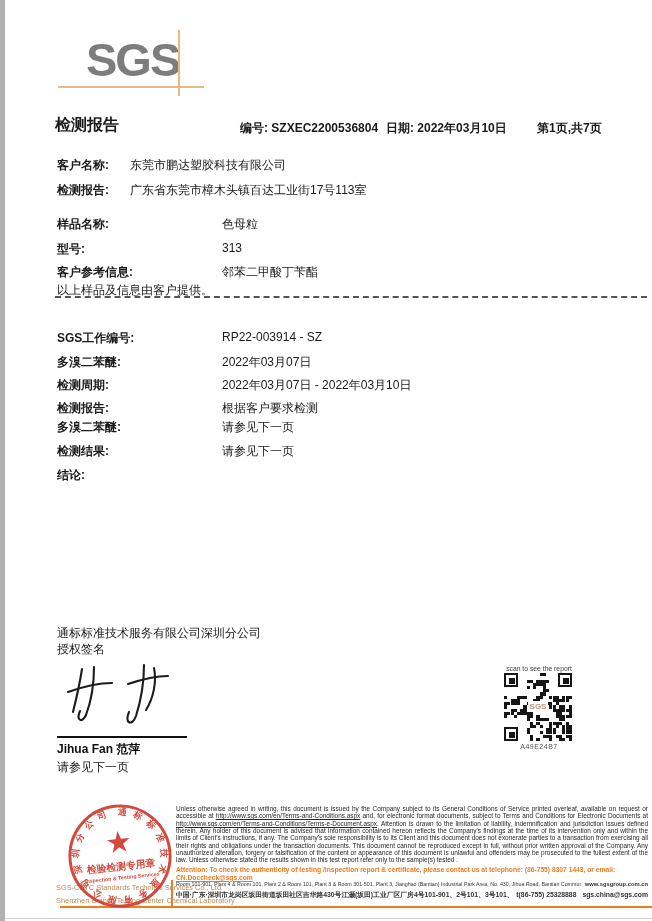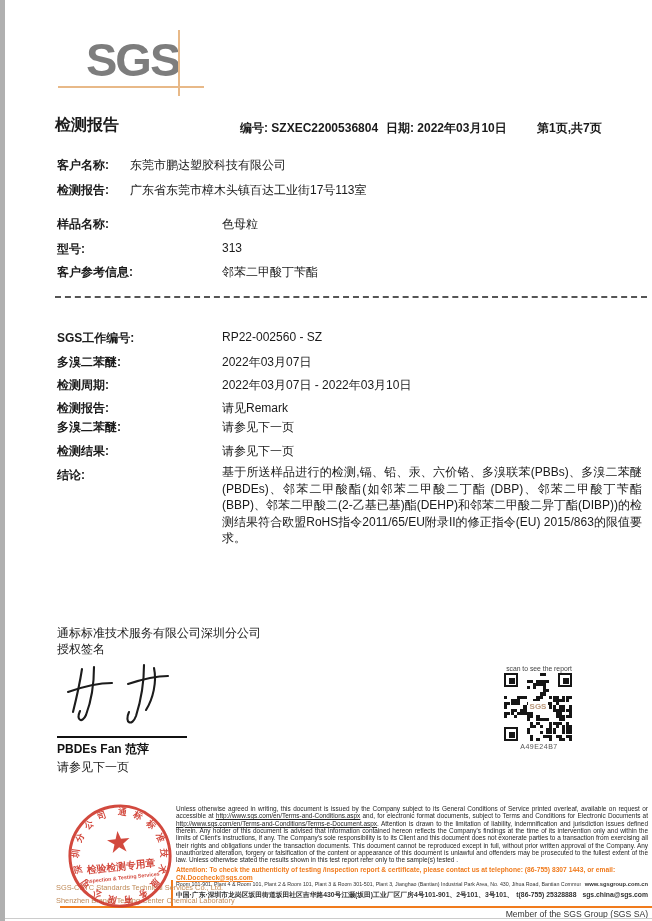--- a/index.html
+++ b/index.html
@@ -96,66 +96,66 @@
     <span class="val">色母粒</span>
   </div>
   <div class="abs row rowB" style="top:241px">
     <span class="lbl">型号:</span>
     <span class="val">313</span>
   </div>
   <div class="abs row rowB" style="top:264px">
     <span class="lbl">客户参考信息:</span>
     <span class="val">邻苯二甲酸丁苄酯</span>
   </div>
+  <div class="abs note" style="top:282px">以上样品及信息由客户提供。</div>
 
   <div class="abs dash-sep"></div>
 
   <div class="abs row rowB" style="top:330px">
     <span class="lbl">SGS工作编号:</span>
-    <span class="val">RP22-002560 - SZ</span>
+    <span class="val">RP22-003914 - SZ</span>
   </div>
   <div class="abs row rowB" style="top:354px">
     <span class="lbl">多溴二苯醚:</span>
     <span class="val">2022年03月07日</span>
   </div>
   <div class="abs row rowB" style="top:377px">
     <span class="lbl">检测周期:</span>
     <span class="val">2022年03月07日 - 2022年03月10日</span>
   </div>
   <div class="abs row rowB" style="top:400px">
     <span class="lbl">检测报告:</span>
-    <span class="val">请见Remark</span>
+    <span class="val">根据客户要求检测</span>
   </div>
   <div class="abs row rowB" style="top:419px">
     <span class="lbl">多溴二苯醚:</span>
     <span class="val">请参见下一页</span>
   </div>
   <div class="abs row rowB" style="top:443px">
     <span class="lbl">检测结果:</span>
     <span class="val">请参见下一页</span>
   </div>
   <div class="abs row" style="top:467px">
     <span class="lbl">结论:</span>
   </div>
-  <div class="abs conclusion-p">基于所送样品进行的检测,镉、铅、汞、六价铬、多溴联苯(PBBs)、多溴二苯醚(PBDEs)、邻苯二甲酸酯(如邻苯二甲酸二丁酯 (DBP)、邻苯二甲酸丁苄酯(BBP)、邻苯二甲酸二(2-乙基已基)酯(DEHP)和邻苯二甲酸二异丁酯(DIBP))的检测结果符合欧盟RoHS指令2011/65/EU附录II的修正指令(EU) 2015/863的限值要求。</div>
 
   <div class="abs sig-company">通标标准技术服务有限公司深圳分公司</div>
   <div class="abs sig-auth">授权签名</div>
   <svg class="abs sig-svg" width="130" height="74" viewBox="0 0 130 74">
     <g fill="none" stroke="#1c1c1c" stroke-width="2.1" stroke-linecap="round">
       <path d="M6,32 C20,27 36,23 50,23"></path>
       <path d="M20,9 C18,22 14,40 11,52"></path>
       <path d="M32,7 C32,21 30,39 24,55 C20,64 14,60 18,51"></path>
       <path d="M66,24 C78,20 94,16 106,16"></path>
       <path d="M82,5 C82,19 80,37 74,56 C70,67 62,63 67,52"></path>
       <path d="M92,8 C95,22 91,39 84,50"></path>
     </g>
   </svg>
   <div class="abs sig-line"></div>
-  <div class="abs sig-name">PBDEs Fan 范萍</div>
+  <div class="abs sig-name">Jihua Fan 范萍</div>
   <div class="abs sig-title">请参见下一页</div>
 
   <div class="abs qr-caption">scan to see the report</div>
   <div class="abs qr-box">
     <span><i style="left:35.6px;top:0.0px;width:3.2px;height:3.2px"></i><i style="left:38.9px;top:0.0px;width:3.2px;height:3.2px"></i><i style="left:22.7px;top:6.5px;width:3.2px;height:3.2px"></i><i style="left:25.9px;top:6.5px;width:3.2px;height:3.2px"></i><i style="left:32.4px;top:6.5px;width:3.2px;height:3.2px"></i><i style="left:35.6px;top:6.5px;width:3.2px;height:3.2px"></i><i style="left:38.9px;top:6.5px;width:3.2px;height:3.2px"></i><i style="left:42.1px;top:6.5px;width:3.2px;height:3.2px"></i><i style="left:29.1px;top:9.7px;width:3.2px;height:3.2px"></i><i style="left:32.4px;top:9.7px;width:3.2px;height:3.2px"></i><i style="left:35.6px;top:9.7px;width:3.2px;height:3.2px"></i><i style="left:38.9px;top:9.7px;width:3.2px;height:3.2px"></i><i style="left:22.7px;top:13.0px;width:3.2px;height:3.2px"></i><i style="left:29.1px;top:13.0px;width:3.2px;height:3.2px"></i><i style="left:38.9px;top:13.0px;width:3.2px;height:3.2px"></i><i style="left:38.9px;top:16.2px;width:3.2px;height:3.2px"></i><i style="left:42.1px;top:16.2px;width:3.2px;height:3.2px"></i><i style="left:35.6px;top:19.4px;width:3.2px;height:3.2px"></i><i style="left:38.9px;top:19.4px;width:3.2px;height:3.2px"></i><i style="left:0.0px;top:22.7px;width:3.2px;height:3.2px"></i><i style="left:13.0px;top:22.7px;width:3.2px;height:3.2px"></i><i style="left:16.2px;top:22.7px;width:3.2px;height:3.2px"></i><i style="left:19.4px;top:22.7px;width:3.2px;height:3.2px"></i><i style="left:32.4px;top:22.7px;width:3.2px;height:3.2px"></i><i style="left:35.6px;top:22.7px;width:3.2px;height:3.2px"></i><i style="left:45.3px;top:22.7px;width:3.2px;height:3.2px"></i><i style="left:48.6px;top:22.7px;width:3.2px;height:3.2px"></i><i style="left:51.8px;top:22.7px;width:3.2px;height:3.2px"></i><i style="left:58.3px;top:22.7px;width:3.2px;height:3.2px"></i><i style="left:61.5px;top:22.7px;width:3.2px;height:3.2px"></i><i style="left:64.8px;top:22.7px;width:3.2px;height:3.2px"></i><i style="left:6.5px;top:25.9px;width:3.2px;height:3.2px"></i><i style="left:9.7px;top:25.9px;width:3.2px;height:3.2px"></i><i style="left:13.0px;top:25.9px;width:3.2px;height:3.2px"></i><i style="left:29.1px;top:25.9px;width:3.2px;height:3.2px"></i><i style="left:32.4px;top:25.9px;width:3.2px;height:3.2px"></i><i style="left:48.6px;top:25.9px;width:3.2px;height:3.2px"></i><i style="left:51.8px;top:25.9px;width:3.2px;height:3.2px"></i><i style="left:55.0px;top:25.9px;width:3.2px;height:3.2px"></i><i style="left:58.3px;top:25.9px;width:3.2px;height:3.2px"></i><i style="left:61.5px;top:25.9px;width:3.2px;height:3.2px"></i><i style="left:0.0px;top:29.1px;width:3.2px;height:3.2px"></i><i style="left:3.2px;top:29.1px;width:3.2px;height:3.2px"></i><i style="left:6.5px;top:29.1px;width:3.2px;height:3.2px"></i><i style="left:9.7px;top:29.1px;width:3.2px;height:3.2px"></i><i style="left:13.0px;top:29.1px;width:3.2px;height:3.2px"></i><i style="left:22.7px;top:29.1px;width:3.2px;height:3.2px"></i><i style="left:25.9px;top:29.1px;width:3.2px;height:3.2px"></i><i style="left:35.6px;top:29.1px;width:3.2px;height:3.2px"></i><i style="left:42.1px;top:29.1px;width:3.2px;height:3.2px"></i><i style="left:45.3px;top:29.1px;width:3.2px;height:3.2px"></i><i style="left:51.8px;top:29.1px;width:3.2px;height:3.2px"></i><i style="left:0.0px;top:32.4px;width:3.2px;height:3.2px"></i><i style="left:19.4px;top:32.4px;width:3.2px;height:3.2px"></i><i style="left:25.9px;top:32.4px;width:3.2px;height:3.2px"></i><i style="left:29.1px;top:32.4px;width:3.2px;height:3.2px"></i><i style="left:32.4px;top:32.4px;width:3.2px;height:3.2px"></i><i style="left:38.9px;top:32.4px;width:3.2px;height:3.2px"></i><i style="left:45.3px;top:32.4px;width:3.2px;height:3.2px"></i><i style="left:48.6px;top:32.4px;width:3.2px;height:3.2px"></i><i style="left:55.0px;top:32.4px;width:3.2px;height:3.2px"></i><i style="left:58.3px;top:32.4px;width:3.2px;height:3.2px"></i><i style="left:64.8px;top:32.4px;width:3.2px;height:3.2px"></i><i style="left:6.5px;top:35.6px;width:3.2px;height:3.2px"></i><i style="left:9.7px;top:35.6px;width:3.2px;height:3.2px"></i><i style="left:16.2px;top:35.6px;width:3.2px;height:3.2px"></i><i style="left:19.4px;top:35.6px;width:3.2px;height:3.2px"></i><i style="left:38.9px;top:35.6px;width:3.2px;height:3.2px"></i><i style="left:48.6px;top:35.6px;width:3.2px;height:3.2px"></i><i style="left:51.8px;top:35.6px;width:3.2px;height:3.2px"></i><i style="left:55.0px;top:35.6px;width:3.2px;height:3.2px"></i><i style="left:58.3px;top:35.6px;width:3.2px;height:3.2px"></i><i style="left:61.5px;top:35.6px;width:3.2px;height:3.2px"></i><i style="left:64.8px;top:35.6px;width:3.2px;height:3.2px"></i><i style="left:0.0px;top:38.9px;width:3.2px;height:3.2px"></i><i style="left:3.2px;top:38.9px;width:3.2px;height:3.2px"></i><i style="left:6.5px;top:38.9px;width:3.2px;height:3.2px"></i><i style="left:13.0px;top:38.9px;width:3.2px;height:3.2px"></i><i style="left:16.2px;top:38.9px;width:3.2px;height:3.2px"></i><i style="left:19.4px;top:38.9px;width:3.2px;height:3.2px"></i><i style="left:22.7px;top:38.9px;width:3.2px;height:3.2px"></i><i style="left:25.9px;top:38.9px;width:3.2px;height:3.2px"></i><i style="left:51.8px;top:38.9px;width:3.2px;height:3.2px"></i><i style="left:55.0px;top:38.9px;width:3.2px;height:3.2px"></i><i style="left:64.8px;top:38.9px;width:3.2px;height:3.2px"></i><i style="left:0.0px;top:42.1px;width:3.2px;height:3.2px"></i><i style="left:9.7px;top:42.1px;width:3.2px;height:3.2px"></i><i style="left:22.7px;top:42.1px;width:3.2px;height:3.2px"></i><i style="left:25.9px;top:42.1px;width:3.2px;height:3.2px"></i><i style="left:32.4px;top:42.1px;width:3.2px;height:3.2px"></i><i style="left:51.8px;top:42.1px;width:3.2px;height:3.2px"></i><i style="left:55.0px;top:42.1px;width:3.2px;height:3.2px"></i><i style="left:58.3px;top:42.1px;width:3.2px;height:3.2px"></i><i style="left:61.5px;top:42.1px;width:3.2px;height:3.2px"></i><i style="left:64.8px;top:42.1px;width:3.2px;height:3.2px"></i><i style="left:22.7px;top:45.3px;width:3.2px;height:3.2px"></i><i style="left:32.4px;top:45.3px;width:3.2px;height:3.2px"></i><i style="left:35.6px;top:45.3px;width:3.2px;height:3.2px"></i><i style="left:38.9px;top:45.3px;width:3.2px;height:3.2px"></i><i style="left:42.1px;top:45.3px;width:3.2px;height:3.2px"></i><i style="left:55.0px;top:45.3px;width:3.2px;height:3.2px"></i><i style="left:58.3px;top:45.3px;width:3.2px;height:3.2px"></i><i style="left:25.9px;top:48.6px;width:3.2px;height:3.2px"></i><i style="left:32.4px;top:48.6px;width:3.2px;height:3.2px"></i><i style="left:45.3px;top:48.6px;width:3.2px;height:3.2px"></i><i style="left:48.6px;top:48.6px;width:3.2px;height:3.2px"></i><i style="left:51.8px;top:48.6px;width:3.2px;height:3.2px"></i><i style="left:55.0px;top:48.6px;width:3.2px;height:3.2px"></i><i style="left:61.5px;top:48.6px;width:3.2px;height:3.2px"></i><i style="left:25.9px;top:51.8px;width:3.2px;height:3.2px"></i><i style="left:29.1px;top:51.8px;width:3.2px;height:3.2px"></i><i style="left:35.6px;top:51.8px;width:3.2px;height:3.2px"></i><i style="left:45.3px;top:51.8px;width:3.2px;height:3.2px"></i><i style="left:51.8px;top:51.8px;width:3.2px;height:3.2px"></i><i style="left:58.3px;top:51.8px;width:3.2px;height:3.2px"></i><i style="left:61.5px;top:51.8px;width:3.2px;height:3.2px"></i><i style="left:64.8px;top:51.8px;width:3.2px;height:3.2px"></i><i style="left:22.7px;top:55.0px;width:3.2px;height:3.2px"></i><i style="left:42.1px;top:55.0px;width:3.2px;height:3.2px"></i><i style="left:45.3px;top:55.0px;width:3.2px;height:3.2px"></i><i style="left:48.6px;top:55.0px;width:3.2px;height:3.2px"></i><i style="left:58.3px;top:55.0px;width:3.2px;height:3.2px"></i><i style="left:61.5px;top:55.0px;width:3.2px;height:3.2px"></i><i style="left:64.8px;top:55.0px;width:3.2px;height:3.2px"></i><i style="left:22.7px;top:58.3px;width:3.2px;height:3.2px"></i><i style="left:35.6px;top:58.3px;width:3.2px;height:3.2px"></i><i style="left:42.1px;top:58.3px;width:3.2px;height:3.2px"></i><i style="left:45.3px;top:58.3px;width:3.2px;height:3.2px"></i><i style="left:48.6px;top:58.3px;width:3.2px;height:3.2px"></i><i style="left:58.3px;top:58.3px;width:3.2px;height:3.2px"></i><i style="left:61.5px;top:58.3px;width:3.2px;height:3.2px"></i><i style="left:64.8px;top:58.3px;width:3.2px;height:3.2px"></i><i style="left:25.9px;top:61.5px;width:3.2px;height:3.2px"></i><i style="left:38.9px;top:61.5px;width:3.2px;height:3.2px"></i><i style="left:42.1px;top:61.5px;width:3.2px;height:3.2px"></i><i style="left:45.3px;top:61.5px;width:3.2px;height:3.2px"></i><i style="left:51.8px;top:61.5px;width:3.2px;height:3.2px"></i><i style="left:55.0px;top:61.5px;width:3.2px;height:3.2px"></i><i style="left:61.5px;top:61.5px;width:3.2px;height:3.2px"></i><i style="left:64.8px;top:61.5px;width:3.2px;height:3.2px"></i><i style="left:25.9px;top:64.8px;width:3.2px;height:3.2px"></i><i style="left:32.4px;top:64.8px;width:3.2px;height:3.2px"></i><i style="left:45.3px;top:64.8px;width:3.2px;height:3.2px"></i><i style="left:55.0px;top:64.8px;width:3.2px;height:3.2px"></i><i style="left:58.3px;top:64.8px;width:3.2px;height:3.2px"></i><i style="left:64.8px;top:64.8px;width:3.2px;height:3.2px"></i></span>
     <span class="finder f-tl"></span>
     <span class="finder f-tr"></span>
     <span class="finder f-bl"></span>
     <span class="qr-center">SGS</span>
   </div>
@@ -187,15 +187,14 @@
       <span class="site">www.sgsgroup.com.cn</span>
     </div>
     <div class="r2">
       <span class="cn">中国·广东·深圳市龙岗区坂田街道坂田社区吉华路430号江灏(坂田)工业厂区厂房4号101-901、2号101、3号101、3号301-501 邮编:518129</span>
       <span class="phone">t(86-755) 25328888</span>
       <span class="mail">sgs.china@sgs.com</span>
     </div>
   </div>
 
   <div class="abs footer-rule"></div>
-  <div class="abs member">Member of the SGS Group (SGS SA)</div>
   <div class="abs edge-bottom"></div>
 </div>
 
 </body></html>

